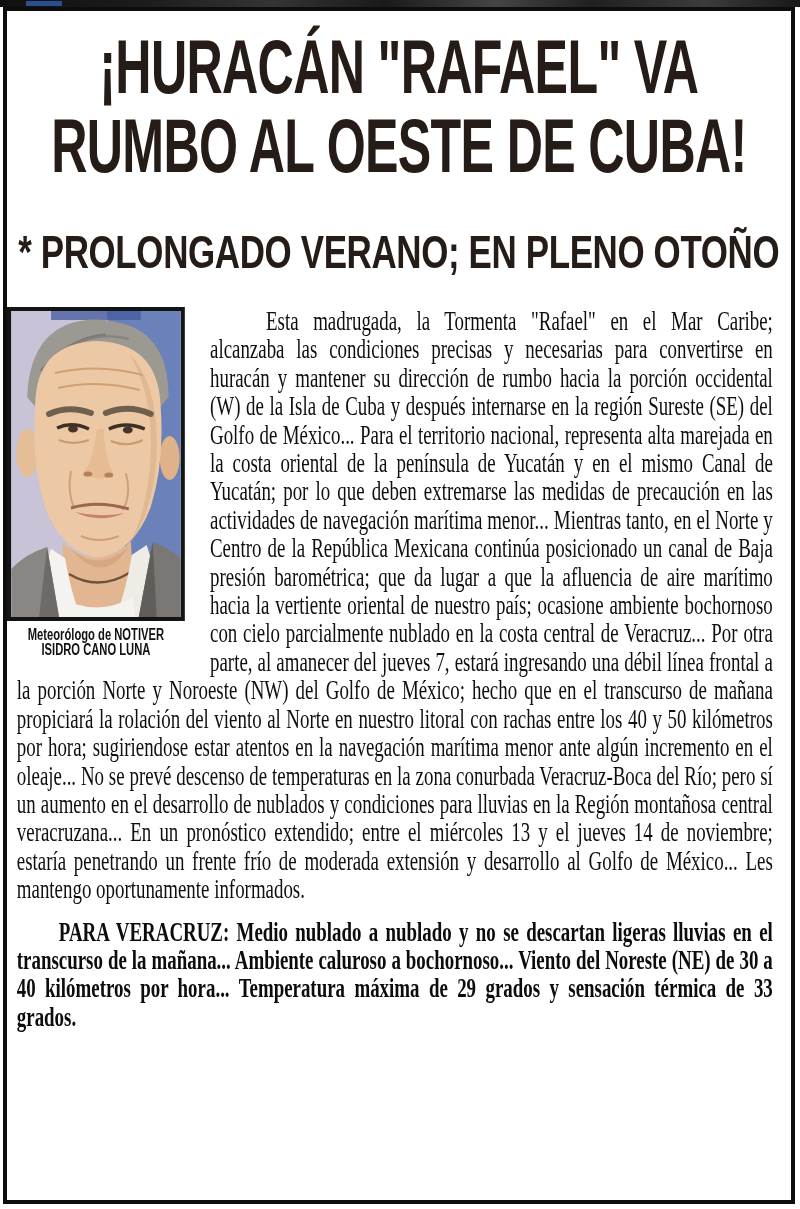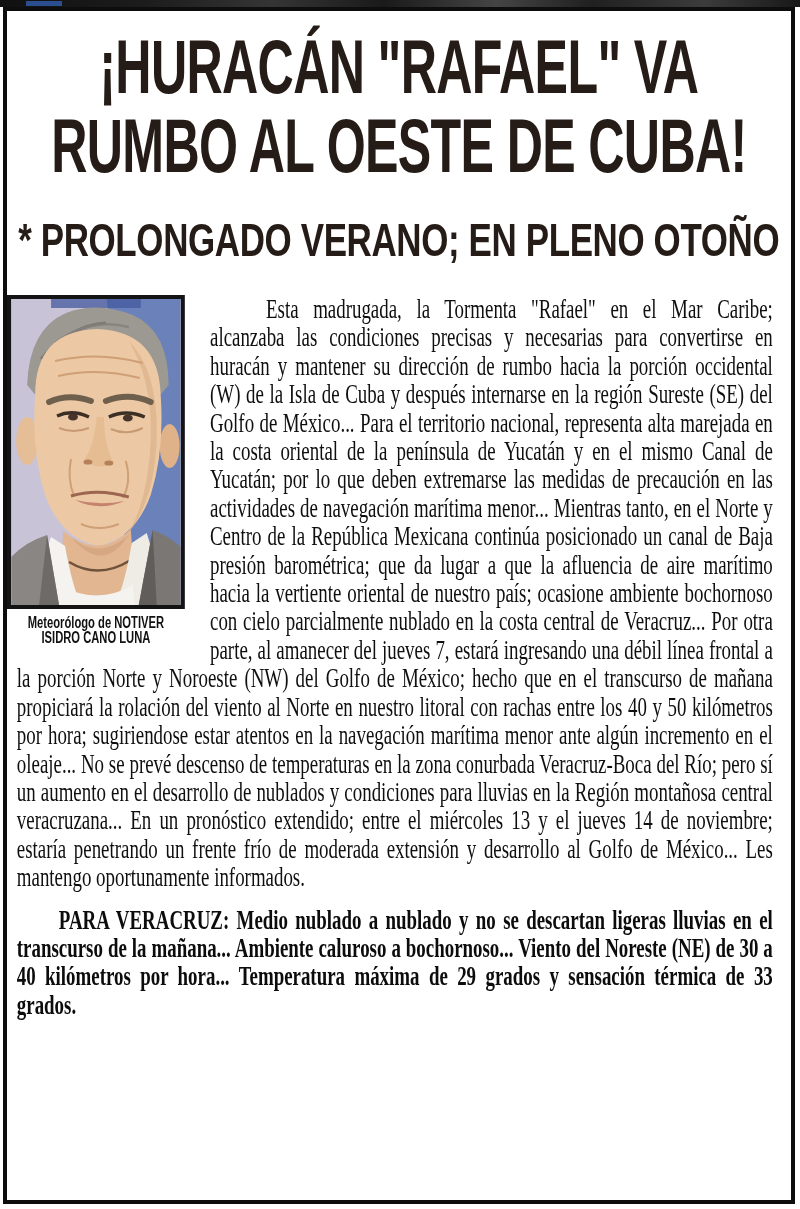--- a/index.html
+++ b/index.html
@@ -15,21 +15,21 @@
   .frame{position:absolute;top:7px;left:3px;width:792px;height:1197px;box-sizing:border-box;
     border:4px solid #0d0d0d;background:#ffffff;overflow:hidden;}
 
   
   .headline{margin:16px 0 0 0;display:flex;flex-direction:column;align-items:center;
     font-family:"Liberation Sans",sans-serif;font-weight:bold;color:#251c17;}
   .hl-line{display:block;white-space:nowrap;font-size:76px;line-height:79px;
     letter-spacing:-1px;transform:scaleX(0.66);transform-origin:50% 50%;}
 
   
-  .subheadline{margin:32px 0 0 0;display:flex;justify-content:center;
+  .subheadline{margin:44px 0 0 0;display:flex;justify-content:center;
     font-family:"Liberation Sans",sans-serif;font-weight:bold;color:#251c17;align-items:center;}
   .sub-inner{display:block;white-space:nowrap;font-size:46px;line-height:46px;
     letter-spacing:-0.5px;transform:scaleX(0.76);transform-origin:50% 50%;}
 
   
   .article-scale{margin:32px 0 0 0;width:1110px;transform:scaleX(0.70);transform-origin:0 0;color:#0f0f0f;}
 
   .photo-figure{float:left;width:254px;margin:0 36px 8px 0;}
   .photo{box-sizing:border-box;width:254px;height:314px;border:4px solid #141414;border-left-width:6px;border-right-width:6px;background:#c9c3d7;}
   .photo svg{display:block;}

